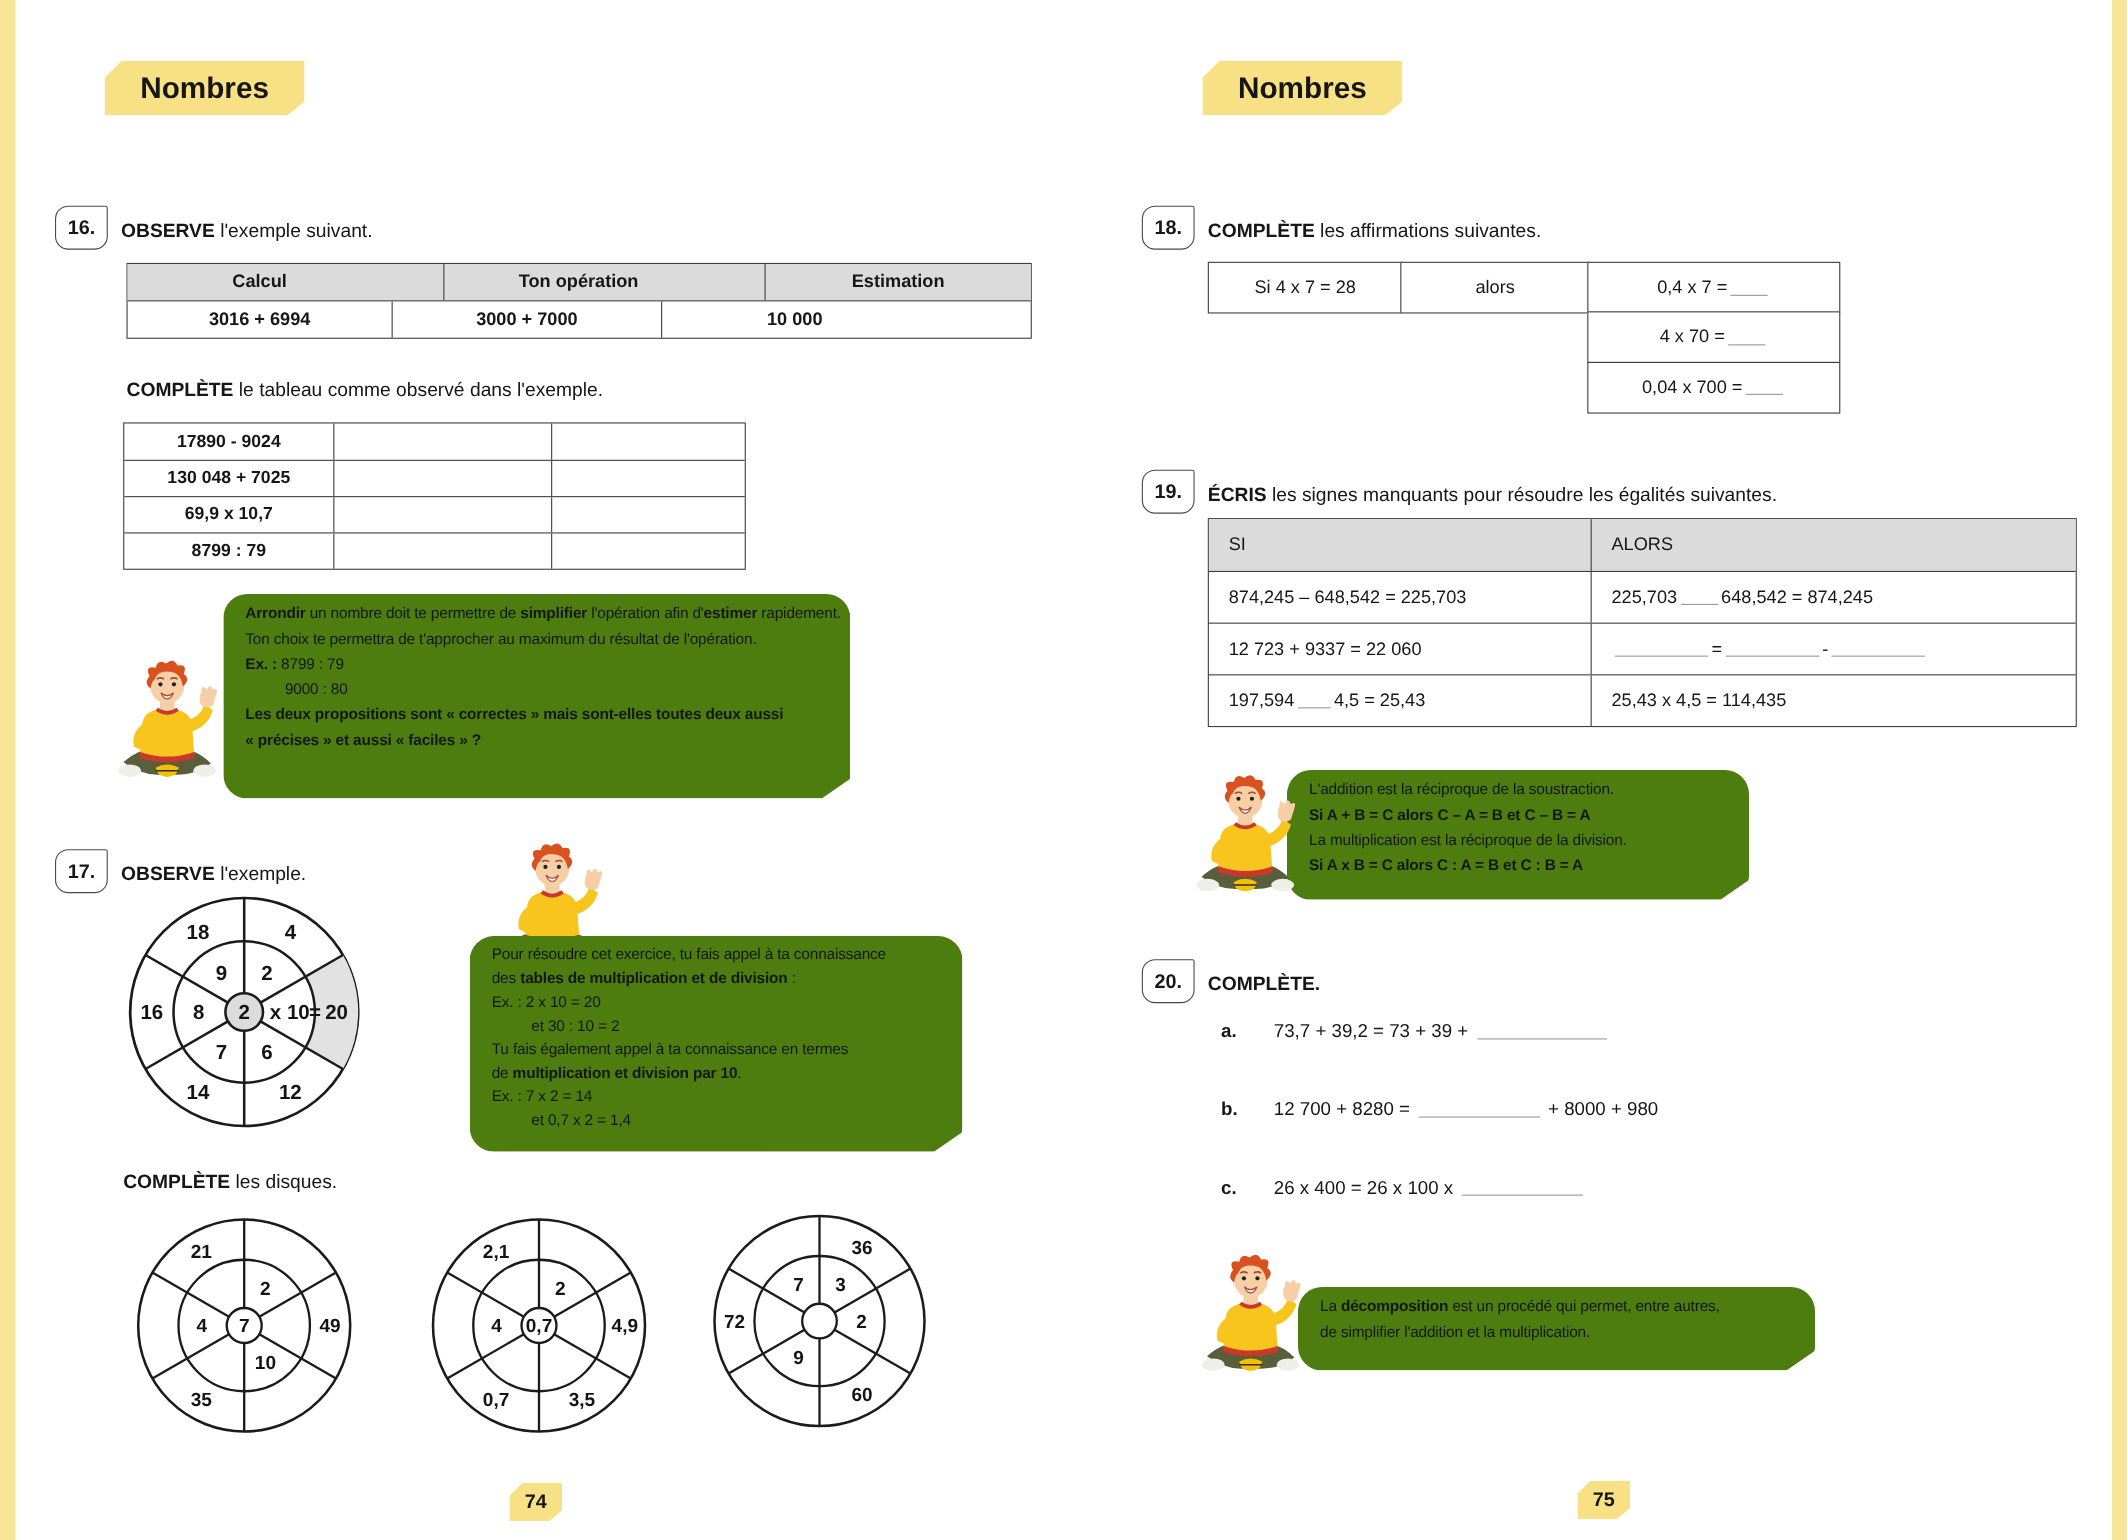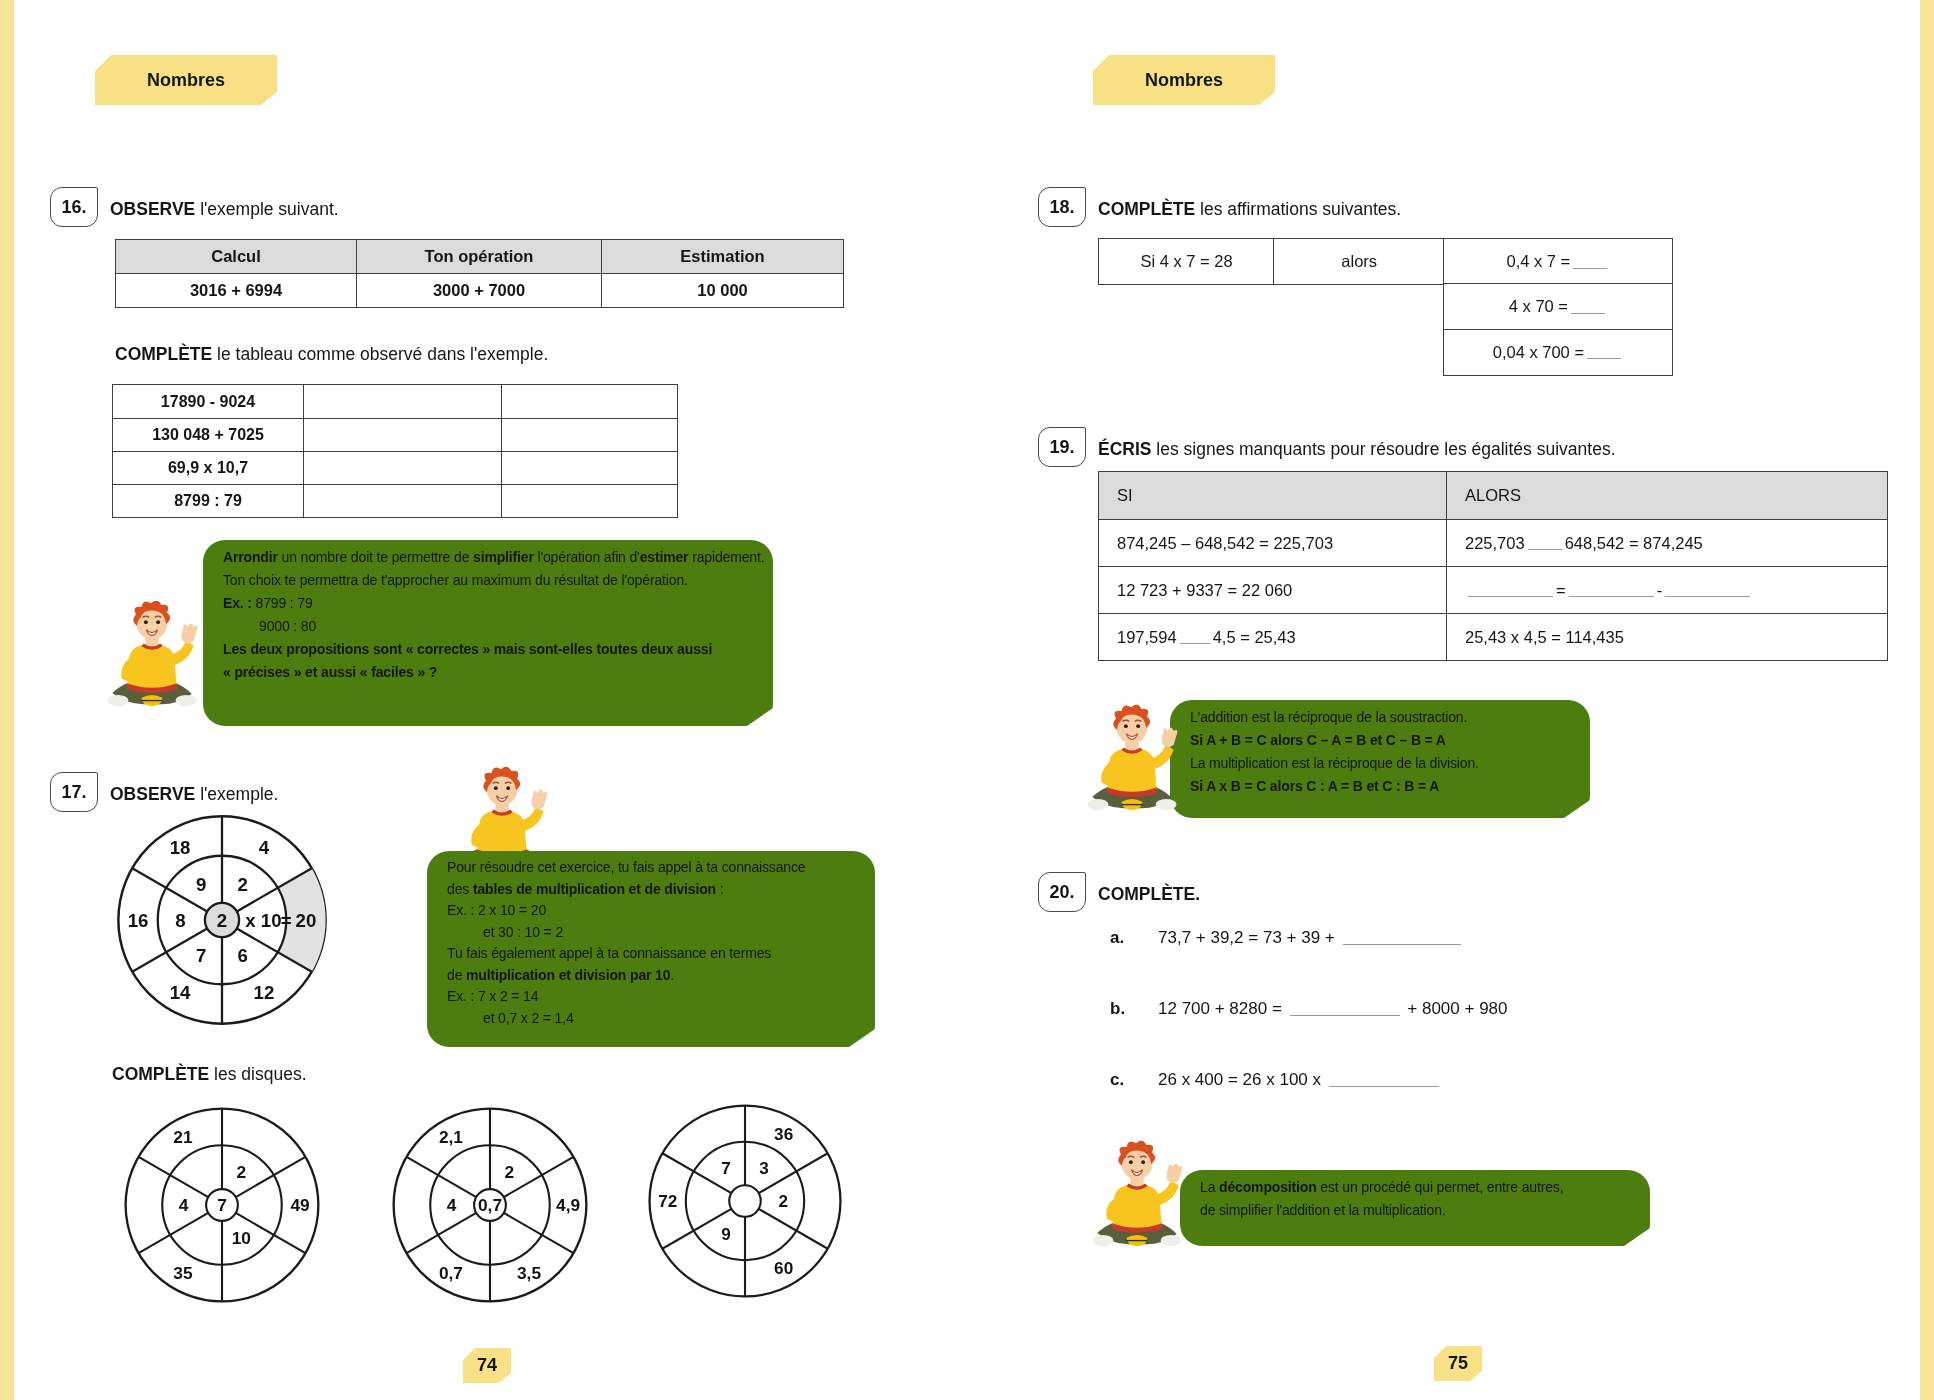--- a/index.html
+++ b/index.html
@@ -1,37 +1,37 @@
 <!DOCTYPE html>
 <html><head>
 <meta charset="utf-8">
 <style>
   * { margin:0; padding:0; box-sizing:border-box; }
   body { background:#ffffff; font-family:"Liberation Sans","DejaVu Sans",sans-serif; color:#161616; }
   #canvas { position:relative; width:1934px; height:1400px; background:#ffffff; overflow:hidden; }
   .edge { position:absolute; top:0; width:14px; height:1400px; background:#F7E697; }
   .tag { position:absolute; background:#F8E185; display:flex; align-items:center; justify-content:center;
          font-weight:bold; clip-path:polygon(16px 0,100% 0,100% calc(100% - 13px),calc(100% - 16px) 100%,0 100%,0 16px); }
-  .tag.hdr { width:182px; height:50px; font-size:18px; }
+  .tag.hdr { width:182px; height:50px; font-size:27px; }
   .tag.pg  { width:48px; height:35px; font-size:18px; clip-path:polygon(12px 0,100% 0,100% calc(100% - 10px),calc(100% - 12px) 100%,0 100%,0 12px); }
   .badge { position:absolute; width:48px; height:40px; background:#fff; border:1.7px solid #4a4a4a;
            border-radius:12px 2px 12px 12px; display:flex; align-items:center; justify-content:center;
            font-weight:bold; font-size:18px; }
   .extitle { position:absolute; font-size:17.5px; white-space:nowrap; }
   .b { font-weight:bold; }
   
   .tbl { position:absolute; border:1.6px solid #3e3e3e; background:#fff; }
   .trow { display:flex; }
   .trow + .trow { border-top:1.2px solid #3e3e3e; }
   .tc { display:flex; align-items:center; justify-content:center; border-left:1.2px solid #3e3e3e; }
   .tc:first-child { border-left:none; }
   .thead { background:#DBDBDB; }
   .t1 .tc { font-weight:bold; font-size:16.5px; }
   .t1 .c1 { width:240px; } .t1 .c2 { width:245px; } .t1 .c3 { width:242px; }
-  .t1 .trow { height:34px; } .t1 .thead { height:33px; }
+  .t1 .trow { height:34px; } .t1 .thead { height:33px;gap:47px; }
   .t2 .tc { font-weight:bold; font-size:16px; }
   .t2 .c1 { width:190px; } .t2 .c2 { width:198px; } .t2 .c3 { width:176px; }
   .t2 .trow { height:33px; }
   .cellbox { position:absolute; border:1.6px solid #3e3e3e; background:#fff; display:flex;
              align-items:center; justify-content:center; font-size:16.5px; white-space:nowrap; }
   .t19 .tc { justify-content:flex-start; padding-left:18px; font-size:16.5px; white-space:nowrap; }
   .t19 .trow { height:47px; }
   .t19 .c1 { width:347px; } .t19 .c2 { width:441px; }
   
   .bubble { position:absolute; background:#4d7c0f; border-radius:22px; letter-spacing:-0.15px;

